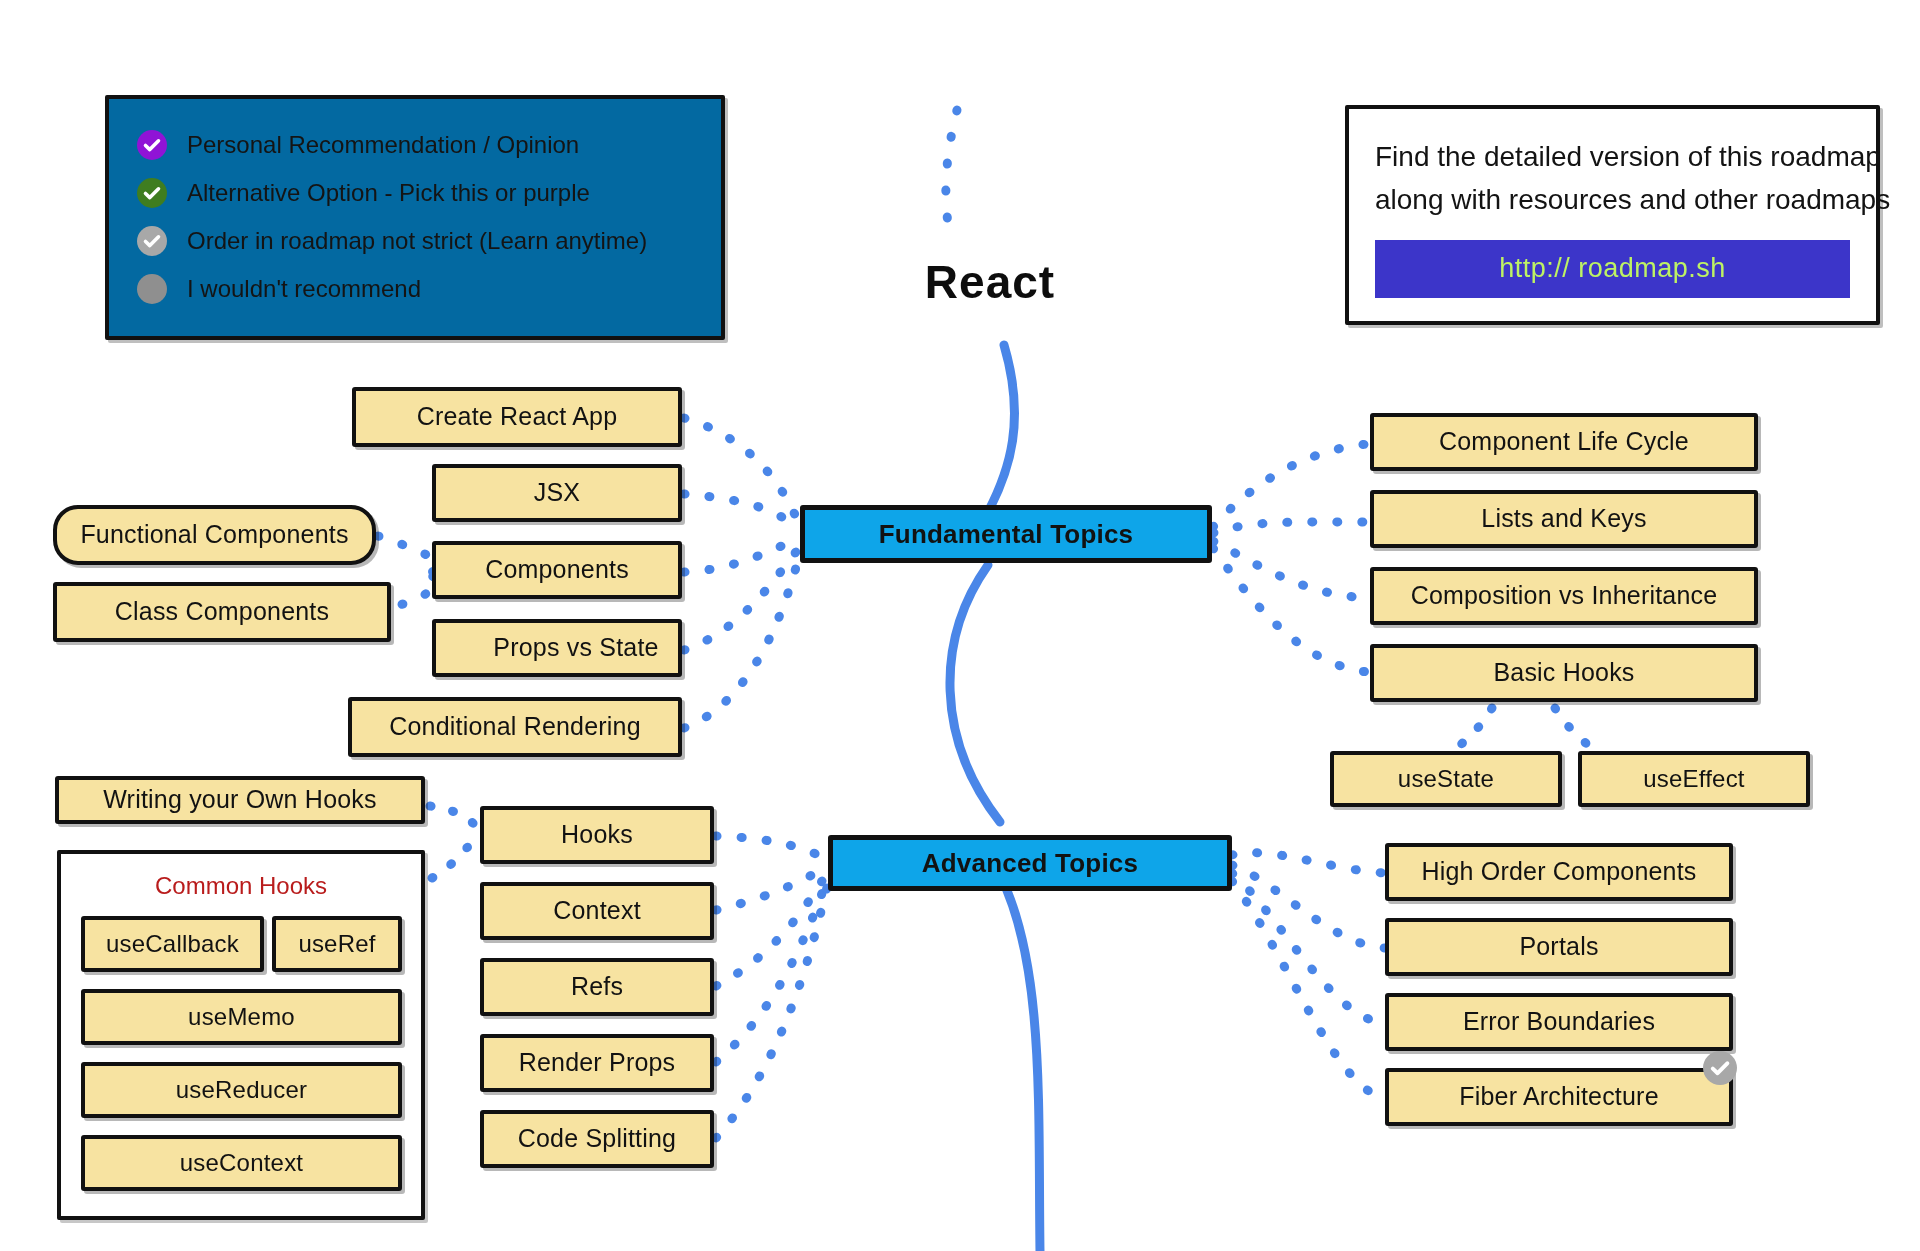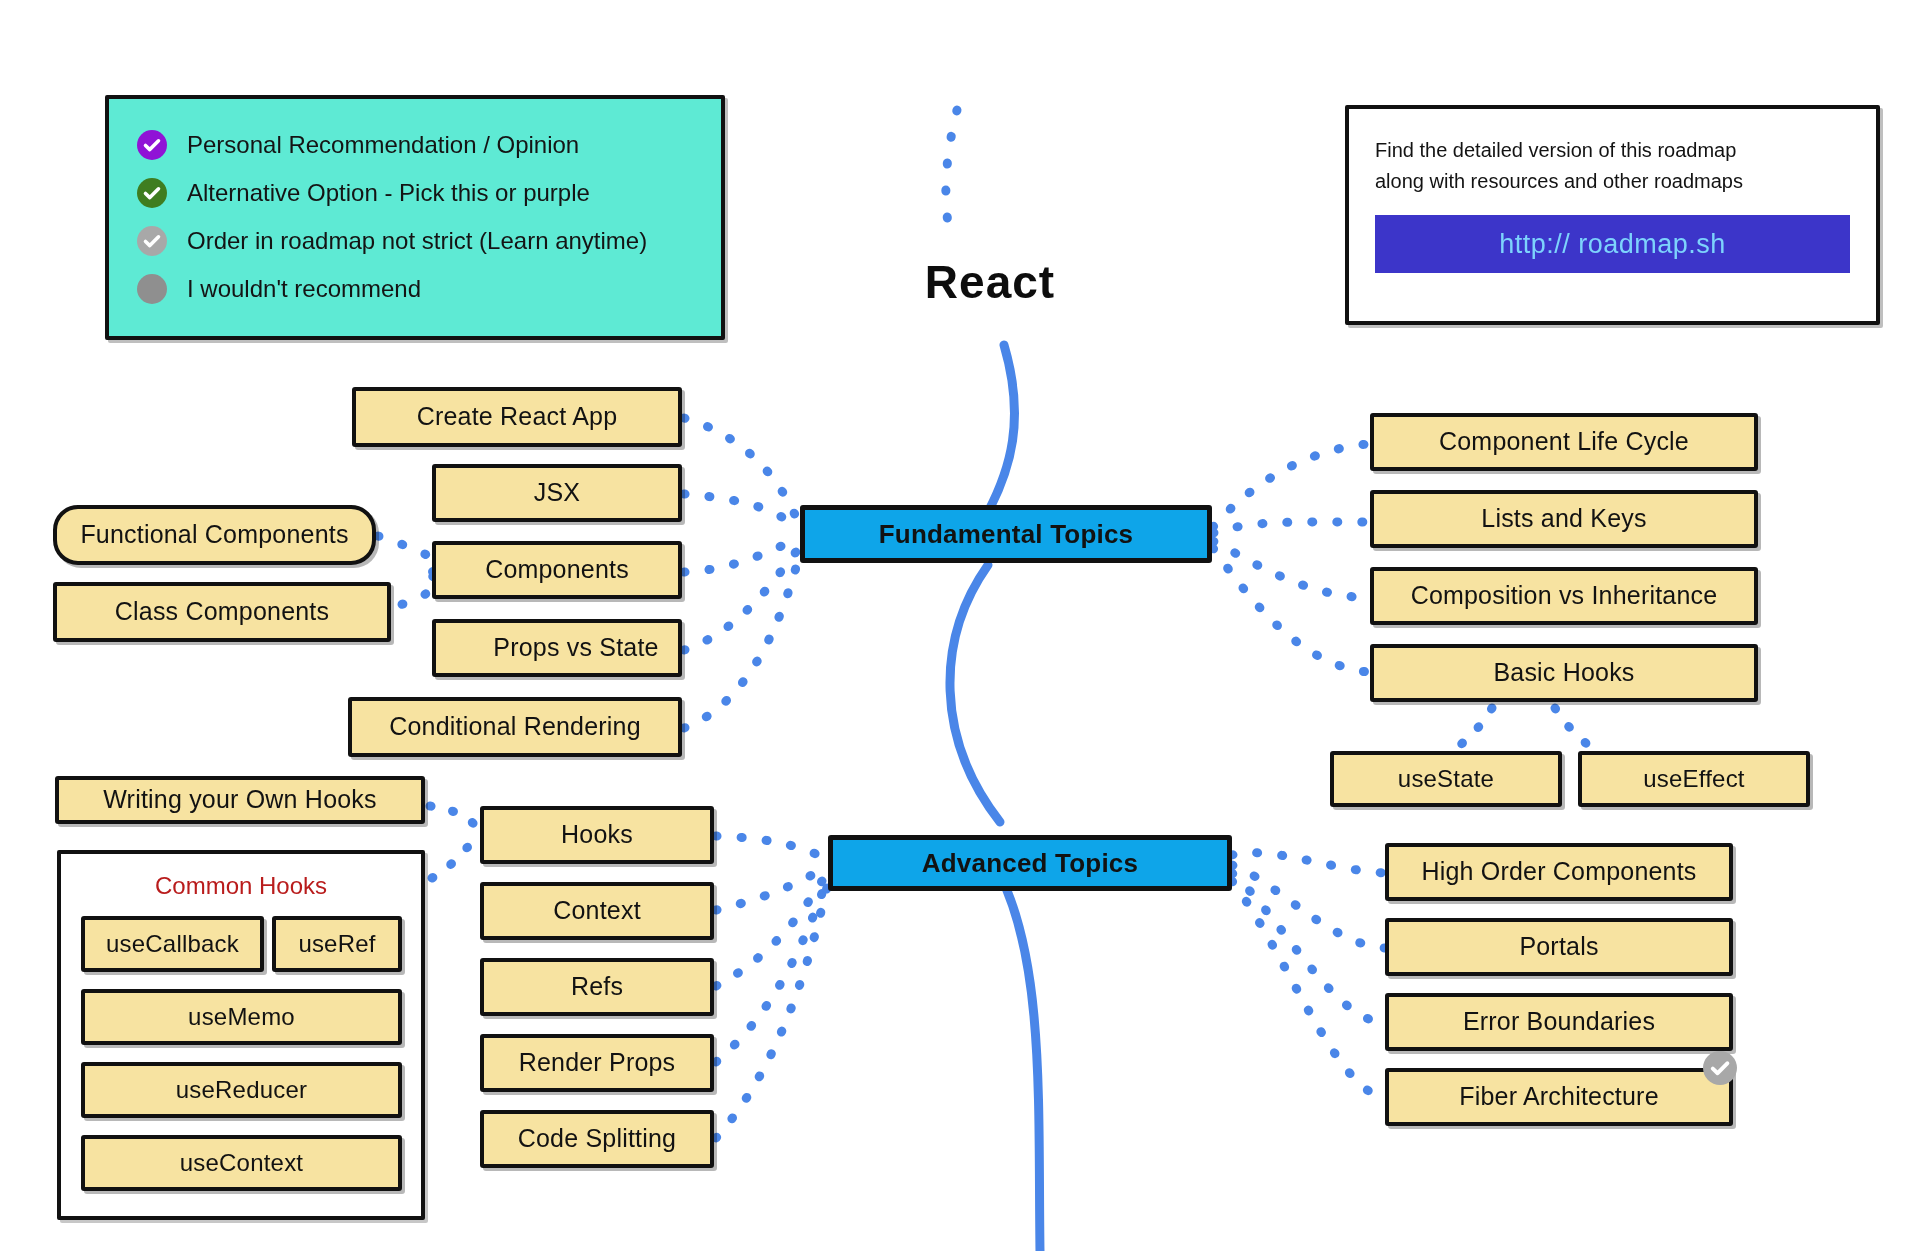--- a/index.html
+++ b/index.html
@@ -55,21 +55,21 @@
     font-weight: bold;
     letter-spacing: 1px;
     color: #0d0d0d;
   }
 
   
   #legend {
     position: absolute;
     left: 105px; top: 95px;
     width: 620px; height: 245px;
-    background: #5eead4;
+    background: #0369a1;
     border: 4px solid #111111;
     border-radius: 2px;
     padding: 22px 28px;
     box-shadow: 3px 3px 0 rgba(0,0,0,.25);
   }
   .legend-row {
     display: flex;
     align-items: center;
     height: 48px;
     gap: 20px;
@@ -87,27 +87,27 @@
   #info {
     position: absolute;
     left: 1345px; top: 105px;
     width: 535px; height: 220px;
     background: #ffffff;
     border: 4px solid #111111;
     border-radius: 2px;
     padding: 26px 26px 20px 26px;
     box-shadow: 3px 3px 0 rgba(0,0,0,.25);
   }
-  .info-line { font-size: 20px; line-height: 1.55; color: #131313; white-space: nowrap; }
+  .info-line { font-size: 28px; line-height: 1.55; color: #131313; white-space: nowrap; }
   #url-btn {
     margin-top: 18px;
     height: 58px;
     background: #3c35c9;
     display: flex; align-items: center; justify-content: center;
-    color: #7dd3fc;
+    color: #bef264;
     font-size: 27px;
     letter-spacing: .5px;
   }
 
   
   .group-frame {
     position: absolute;
     background: #ffffff;
     border: 4px solid #111111;
     border-radius: 2px;

